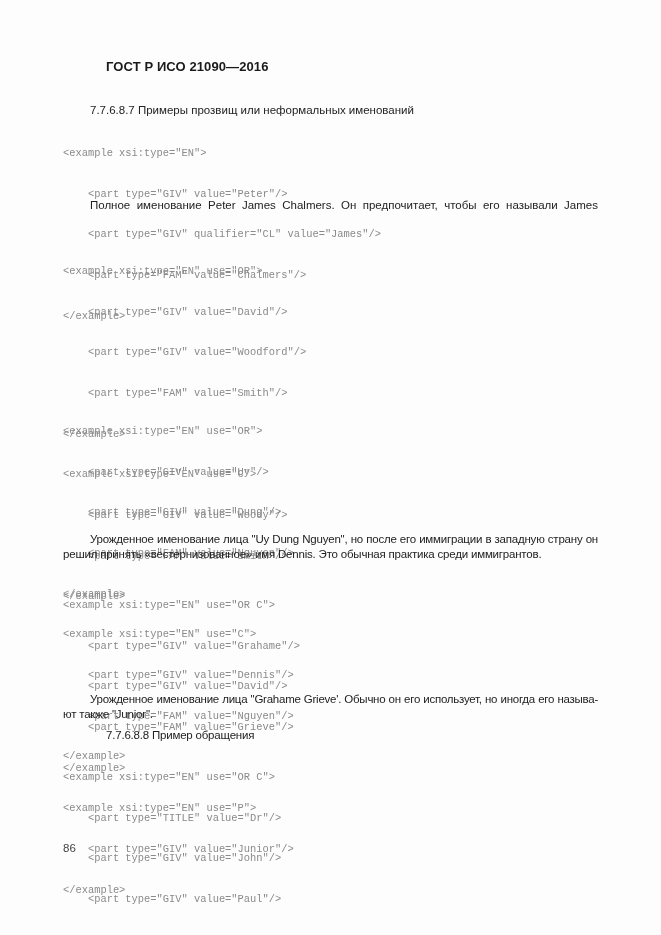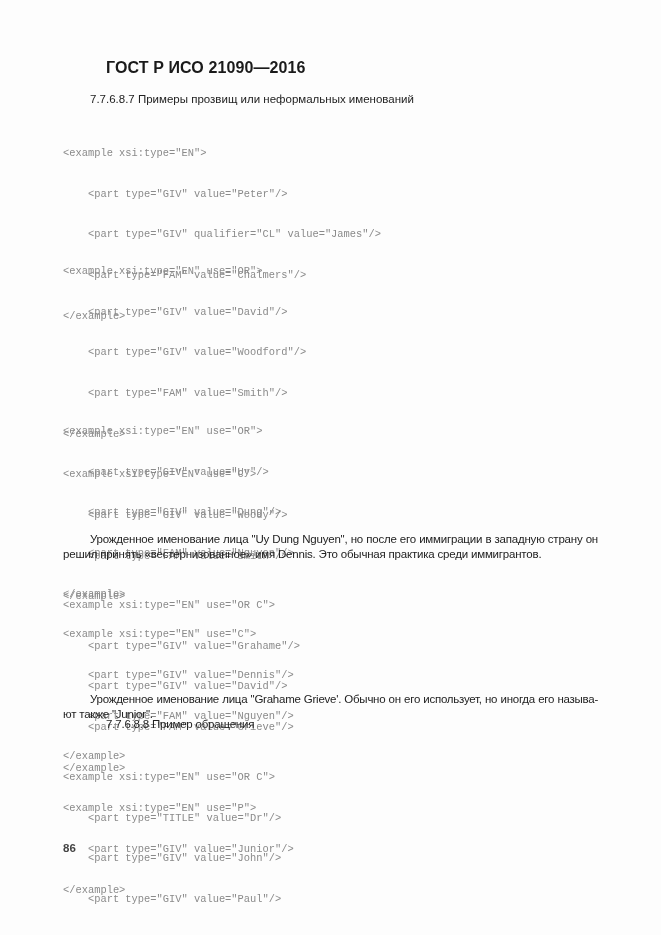--- a/index.html
+++ b/index.html
@@ -1,43 +1,44 @@
 <!DOCTYPE html>
 <html><head>
 <meta charset="utf-8">
 <style>
   html, body { margin: 0; padding: 0; background: #ffffff; }
   body { width: 661px; height: 935px; position: relative; overflow: hidden; }
   .page { position: absolute; left: 0; top: 0; width: 661px; height: 935px; background: #fdfdfd; }
-  .header { position: absolute; left: 63px; top: 59px; font-family: "Liberation Sans", sans-serif; font-weight: bold; font-size: 16px; color: #1a1a1a; letter-spacing: 0.1px; padding-left: 43px; }
-  .t { position: absolute; font-family: "Liberation Sans", sans-serif; font-size: 11.5px; color: #222; white-space: nowrap; transform-origin: left top; }
+  .header { position: absolute; left: 63px; top: 59px; font-family: "Liberation Sans", sans-serif; font-weight: bold; font-size: 13px; color: #1a1a1a; letter-spacing: 0.1px; padding-left: 43px; }
+  .t { position: absolute; font-family: "Liberation Sans", sans-serif; font-size: 11.5px; color: #222; white-space: nowrap; transform-origin: left top; margin-top: 11px; }
   .p { position: absolute; left: 63px; width: 535px; font-family: "Liberation Sans", sans-serif; font-size: 11.5px; color: #222; line-height: 15px; text-align: justify; }
   .p .first { text-indent: 27px; display: block; }
   .code { position: absolute; left: 63px; font-family: "Liberation Mono", monospace; font-size: 10.4px; color: #8a8a8a; line-height: 13.55px; white-space: pre; margin: 0; }
   .code .ln { display: block; height: 13.55px; }
-  .pagenum { position: absolute; left: 63px; top: 842px; font-family: "Liberation Sans", sans-serif; font-size: 11.5px; color: #444; font-weight: bold; }
+  .pagenum { position: absolute; left: 63px; top: 842px; font-family: "Liberation Sans", sans-serif; font-size: 11.5px; color: #444; }
 </style>
 </head>
 <body>
 
 <div class="page">
 
   <div class="header">ГОСТ Р ИСО 21090—2016</div>
 
   <div class="t" style="left:90px; top:93px;">7.7.6.8.7 Примеры прозвищ или неформальных именований</div>
 
   <div class="code" style="top:120px;">
     <span class="ln">&lt;example xsi:type="EN"&gt;</span>
     <span class="ln">    &lt;part type="GIV" value="Peter"/&gt;</span>
     <span class="ln">    &lt;part type="GIV" qualifier="CL" value="James"/&gt;</span>
     <span class="ln">    &lt;part type="FAM" value="Chalmers"/&gt;</span>
     <span class="ln">&lt;/example&gt;</span>
   </div>
 
   <div class="p" style="top:198px;">
+    <span class="first" style="text-align-last: justify;">Полное именование Peter James Chalmers. Он предпочитает, чтобы его называли James</span>
   </div>
 
   <div class="code" style="top:238px;">
     <span class="ln">&lt;example xsi:type="EN" use="OR"&gt;</span>
     <span class="ln">    &lt;part type="GIV" value="David"/&gt;</span>
     <span class="ln">    &lt;part type="GIV" value="Woodford"/&gt;</span>
     <span class="ln">    &lt;part type="FAM" value="Smith"/&gt;</span>
     <span class="ln">&lt;/example&gt;</span>
     <span class="ln">&lt;example xsi:type="EN" use="C"&gt;</span>
     <span class="ln">    &lt;part type="GIV" value="Woody"/&gt;</span>

